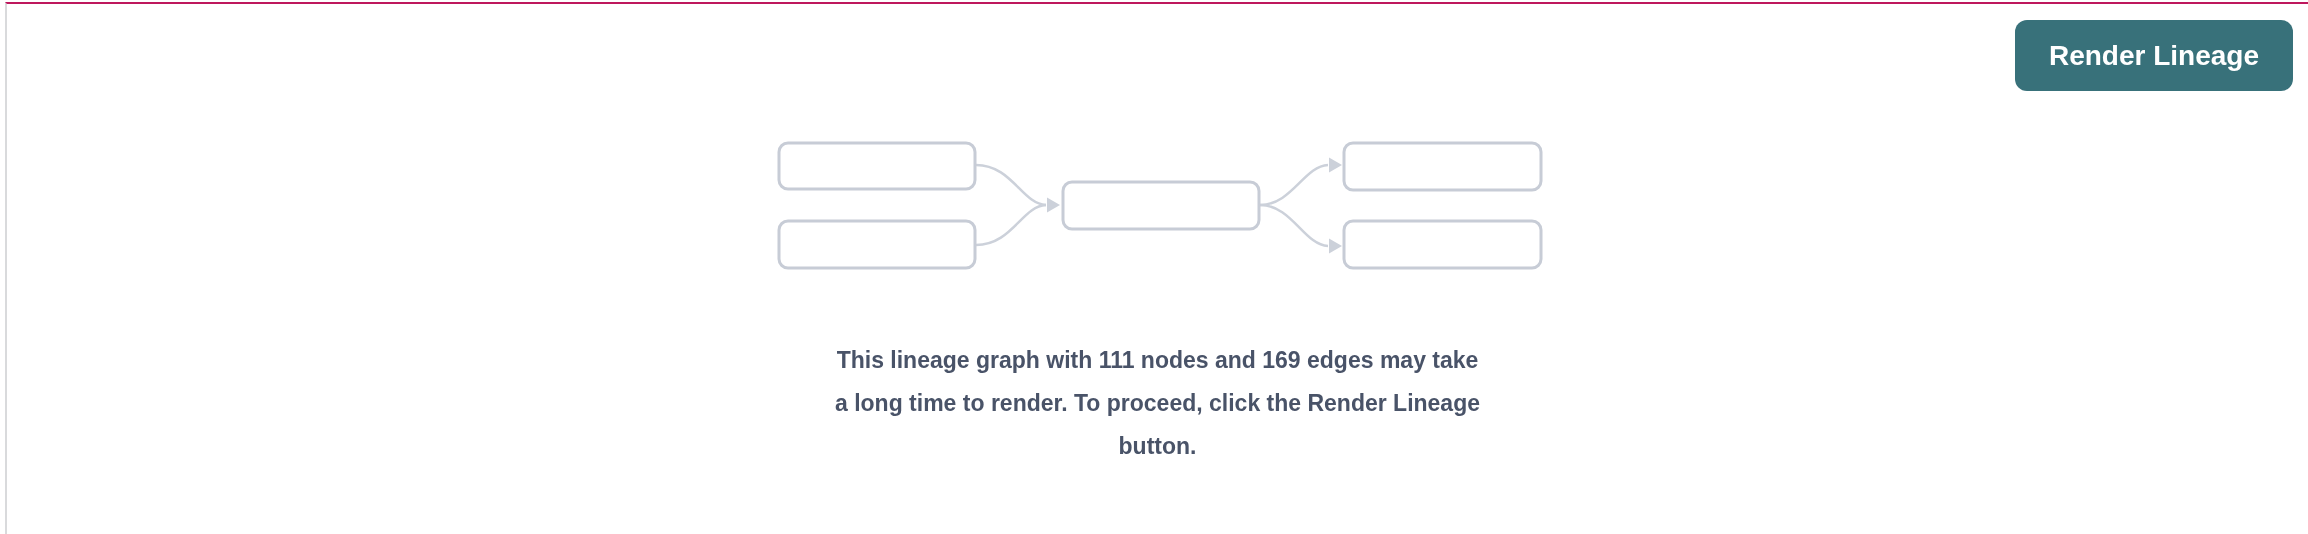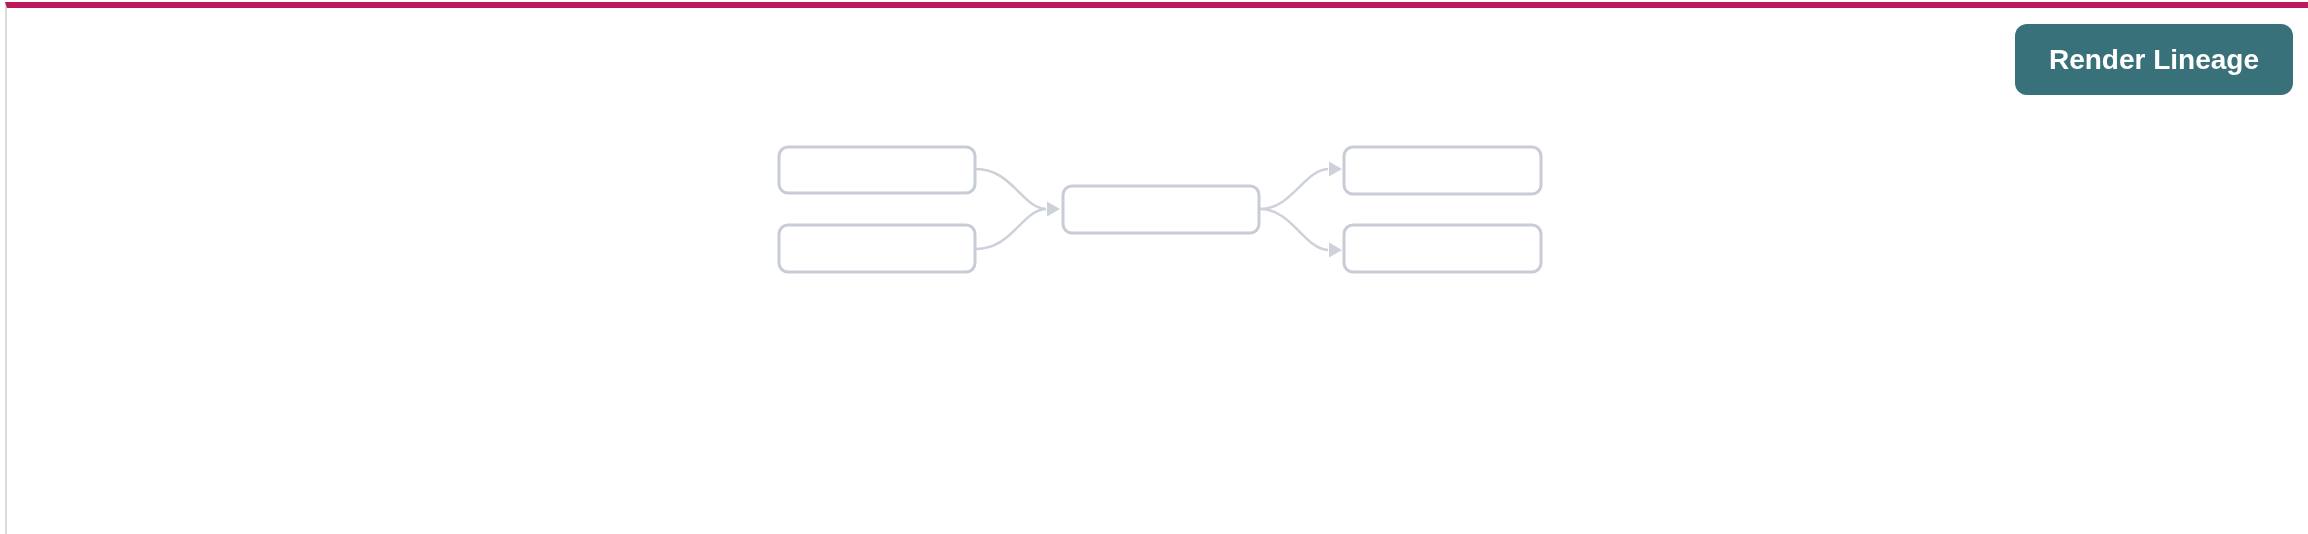--- a/index.html
+++ b/index.html
@@ -11,21 +11,21 @@
     overflow: hidden;
     position: relative;
   }
   .panel {
     position: absolute;
     left: 5px;
     top: 2px;
     right: 0;
     bottom: 0;
     background: #ffffff;
-    border-top: 6px solid #be185d;
+    border-top: 2px solid #be185d;
     border-left: 2px solid #d9dadc;
   }
   .render-btn {
     position: absolute;
     top: 16px;
     right: 15px;
     height: 71px;
     min-width: 256px;
     padding: 0 34px;
     background: var(--accent, #38717a);
@@ -83,15 +83,20 @@
       </g>
       <g fill="#ffffff" stroke="#c7ccd6" stroke-width="3">
         <rect x="9" y="8" width="196" height="46" rx="9"></rect>
         <rect x="9" y="86" width="196" height="47" rx="9"></rect>
         <rect x="293" y="47" width="196" height="47" rx="9"></rect>
         <rect x="574" y="8" width="197" height="47" rx="9"></rect>
         <rect x="574" y="86" width="197" height="47" rx="9"></rect>
       </g>
     </svg>
 
+    <div class="message">
+      <div>This lineage graph with 111 nodes and 169 edges may take</div>
+      <div>a long time to render. To proceed, click the Render Lineage</div>
+      <div>button.</div>
+    </div>
 
   </div>
 </div>
 
 </body></html>

